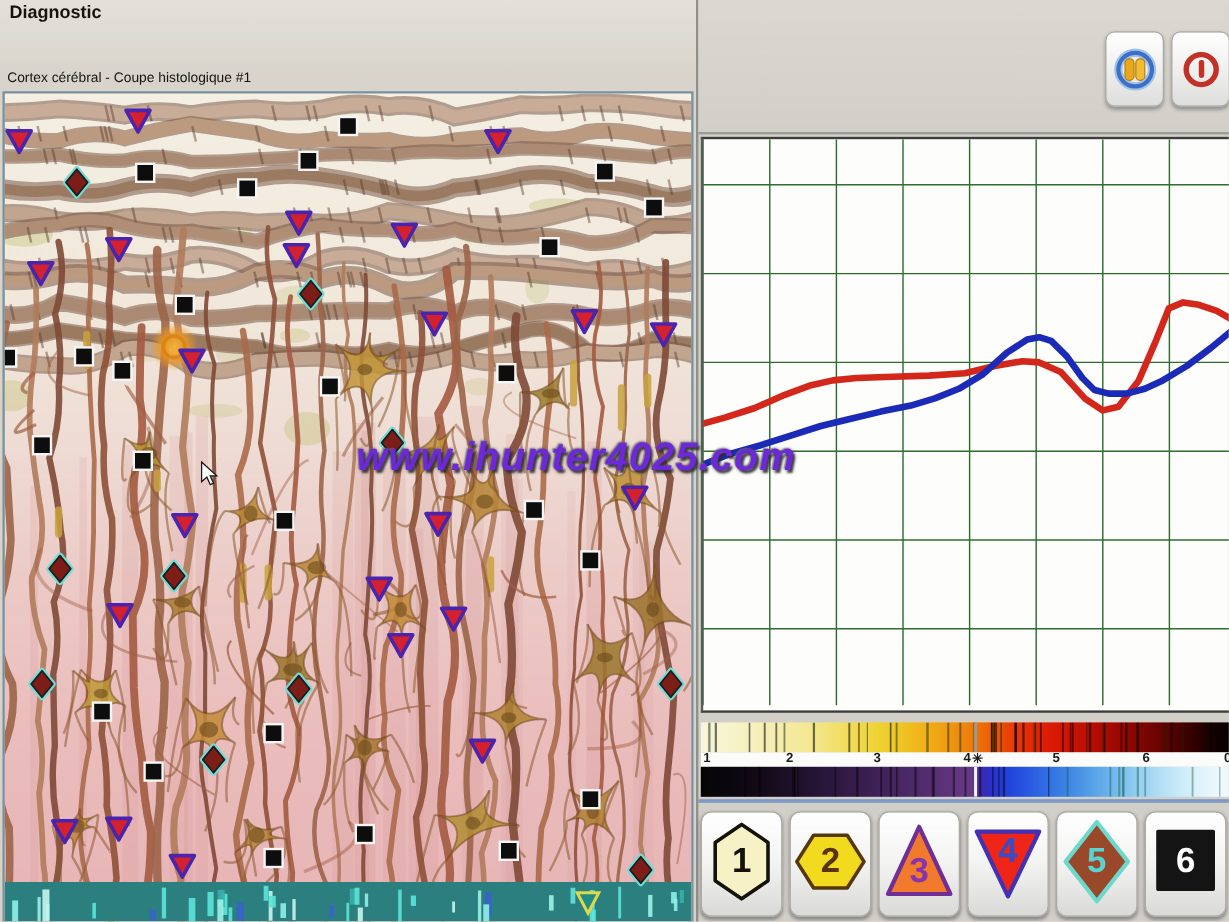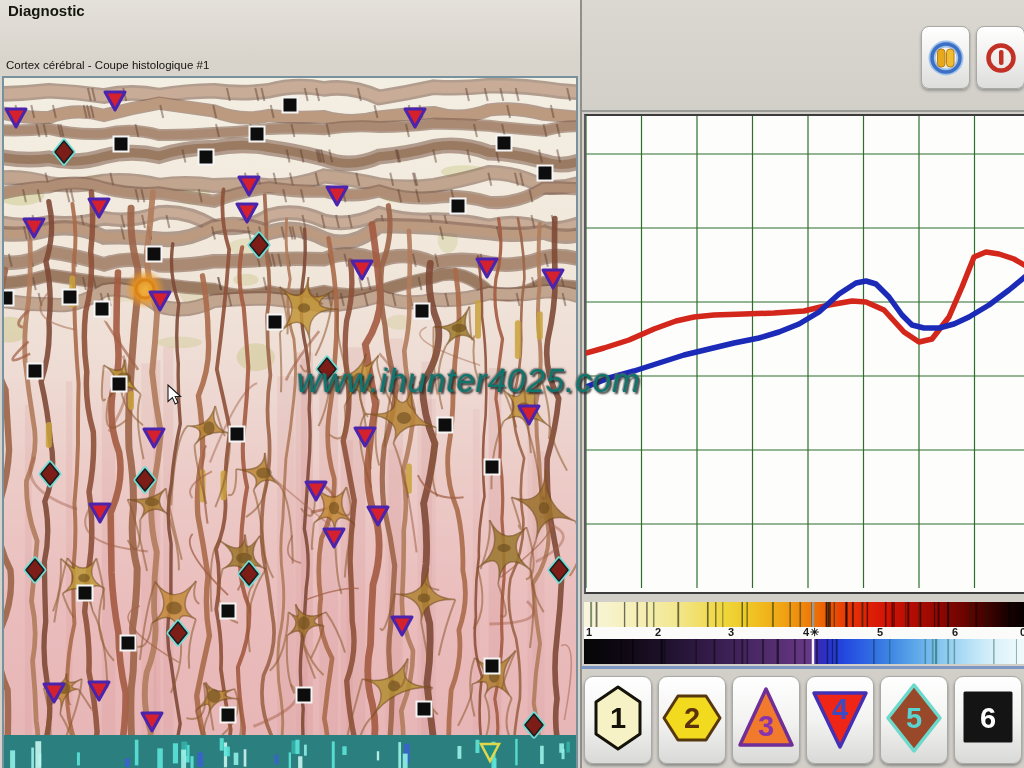--- a/index.html
+++ b/index.html
@@ -34,21 +34,21 @@
   .scale-marker-star{position:absolute;font-size:8px;color:#111;top:-2px;}
   .btn-divider{position:absolute;left:0px;top:666px;width:444px;height:3px;background:#7d98c4;}
   .tool-row{position:absolute;left:2px;top:674px;width:442px;height:94px;}
   .tool-btn{position:absolute;top:2px;width:66px;height:86px;border-radius:9px;
     background:linear-gradient(180deg,#ffffff 0%,#f3f3f2 50%,#d9d9d7 100%);
     border:1px solid #a9a9a5;box-shadow:0 2px 3px rgba(70,70,70,.5);cursor:pointer;}
   .tool-btn svg{position:absolute;left:0;top:0;}
   .tool-btn .num{position:absolute;width:66px;text-align:center;font-weight:bold;font-size:29px;}
   
   .watermark{position:absolute;left:297px;top:362px;z-index:40;
-    font-size:33px;font-weight:normal;font-style:italic;letter-spacing:1px;color:#0f766e;
+    font-size:33px;font-weight:bold;font-style:italic;letter-spacing:1px;color:#6d28d9;
     text-shadow:2px 2px 2px rgba(45,45,45,.9),-1px -1px 1px rgba(110,110,110,.7),0 0 3px rgba(60,60,60,.6);
     white-space:nowrap;pointer-events:none;}
   .mouse-cursor{position:absolute;z-index:50;pointer-events:none;}
 </style>
 </head>
 <body>
 
 <div class="left-panel">
   <div class="app-title">Diagnostic</div>
   <div class="image-caption">Cortex cérébral - Coupe histologique #1</div>

